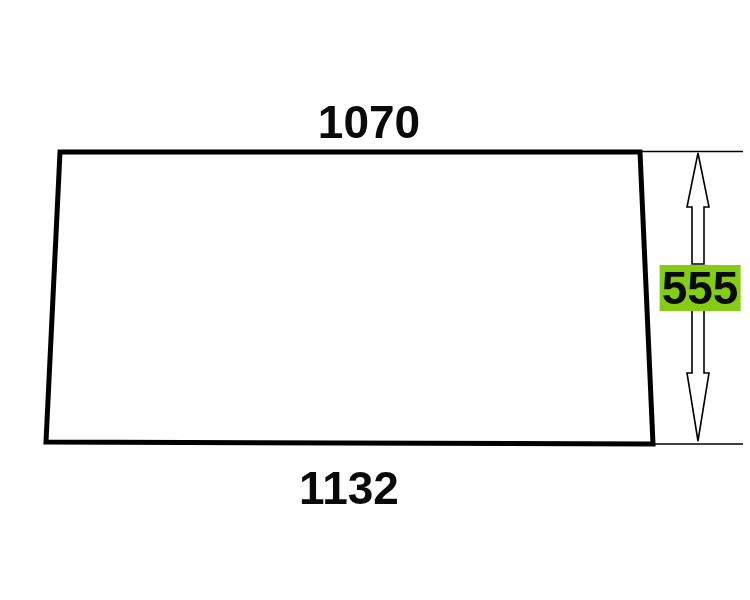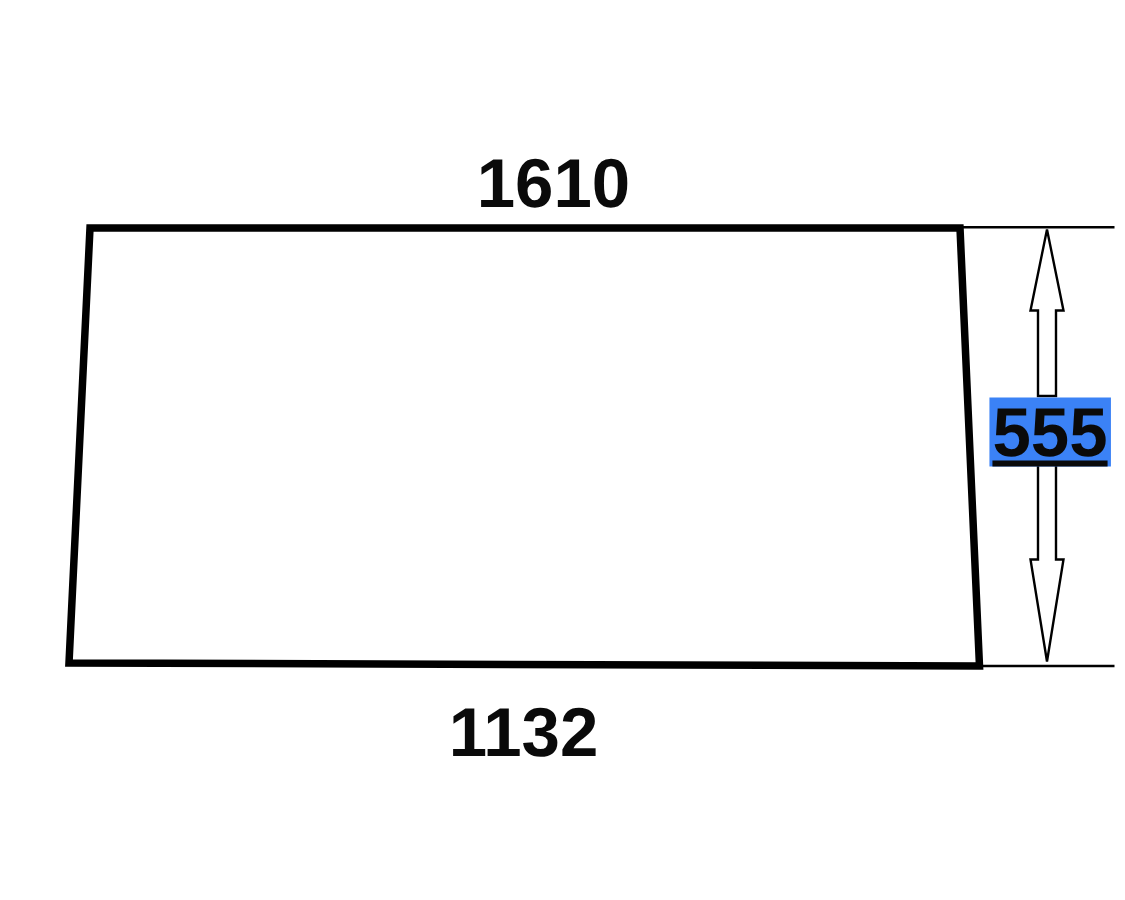--- a/index.html
+++ b/index.html
@@ -26,38 +26,38 @@
     font-family: "Liberation Sans", "DejaVu Sans", sans-serif;
     font-weight: 700;
     font-size: 46px;
     line-height: 1;
     color: #0a0a0a;
     white-space: nowrap;
     letter-spacing: 0px;
   }
   .dim-top    { left: 369px; top: 99px; }
   .dim-bottom { left: 349px; top: 465px; text-align: right; }
-  .dim-side   { left: 700px; top: 265px; background: #3b82f6; padding: 0 2px; text-decoration: underline; }
+  .dim-side   { left: 700px; top: 265px; background: #84cc16; padding: 0 2px; }
 </style>
 </head>
 <body>
 
 <div class="canvas">
 
   <svg width="750" height="600" viewBox="0 0 750 600">
 
     <polygon points="60,152 640,152 653,444 46,442" fill="#ffffff" stroke="#000000" stroke-width="5" stroke-linejoin="miter"></polygon>
 
     <line x1="640" y1="151.5" x2="743" y2="151.5" stroke="#000000" stroke-width="1.6"></line>
     <line x1="653" y1="444" x2="743" y2="444" stroke="#000000" stroke-width="1.6"></line>
 
     <polygon points="698,153 687,207 692,207 692,264 704,264 704,207 709,207" fill="#ffffff" stroke="#000000" stroke-width="1.6" stroke-linejoin="miter"></polygon>
 
     <polygon points="692,307 692,373 687,373 698,441 709,373 704,373 704,307" fill="#ffffff" stroke="#000000" stroke-width="1.6" stroke-linejoin="miter"></polygon>
   </svg>
 
-  <div class="dim-label dim-top">1610</div>
+  <div class="dim-label dim-top">1070</div>
 
   <div class="dim-label dim-bottom">1132</div>
 
   <div class="dim-label dim-side">555</div>
 
 </div>
 
 </body></html>

